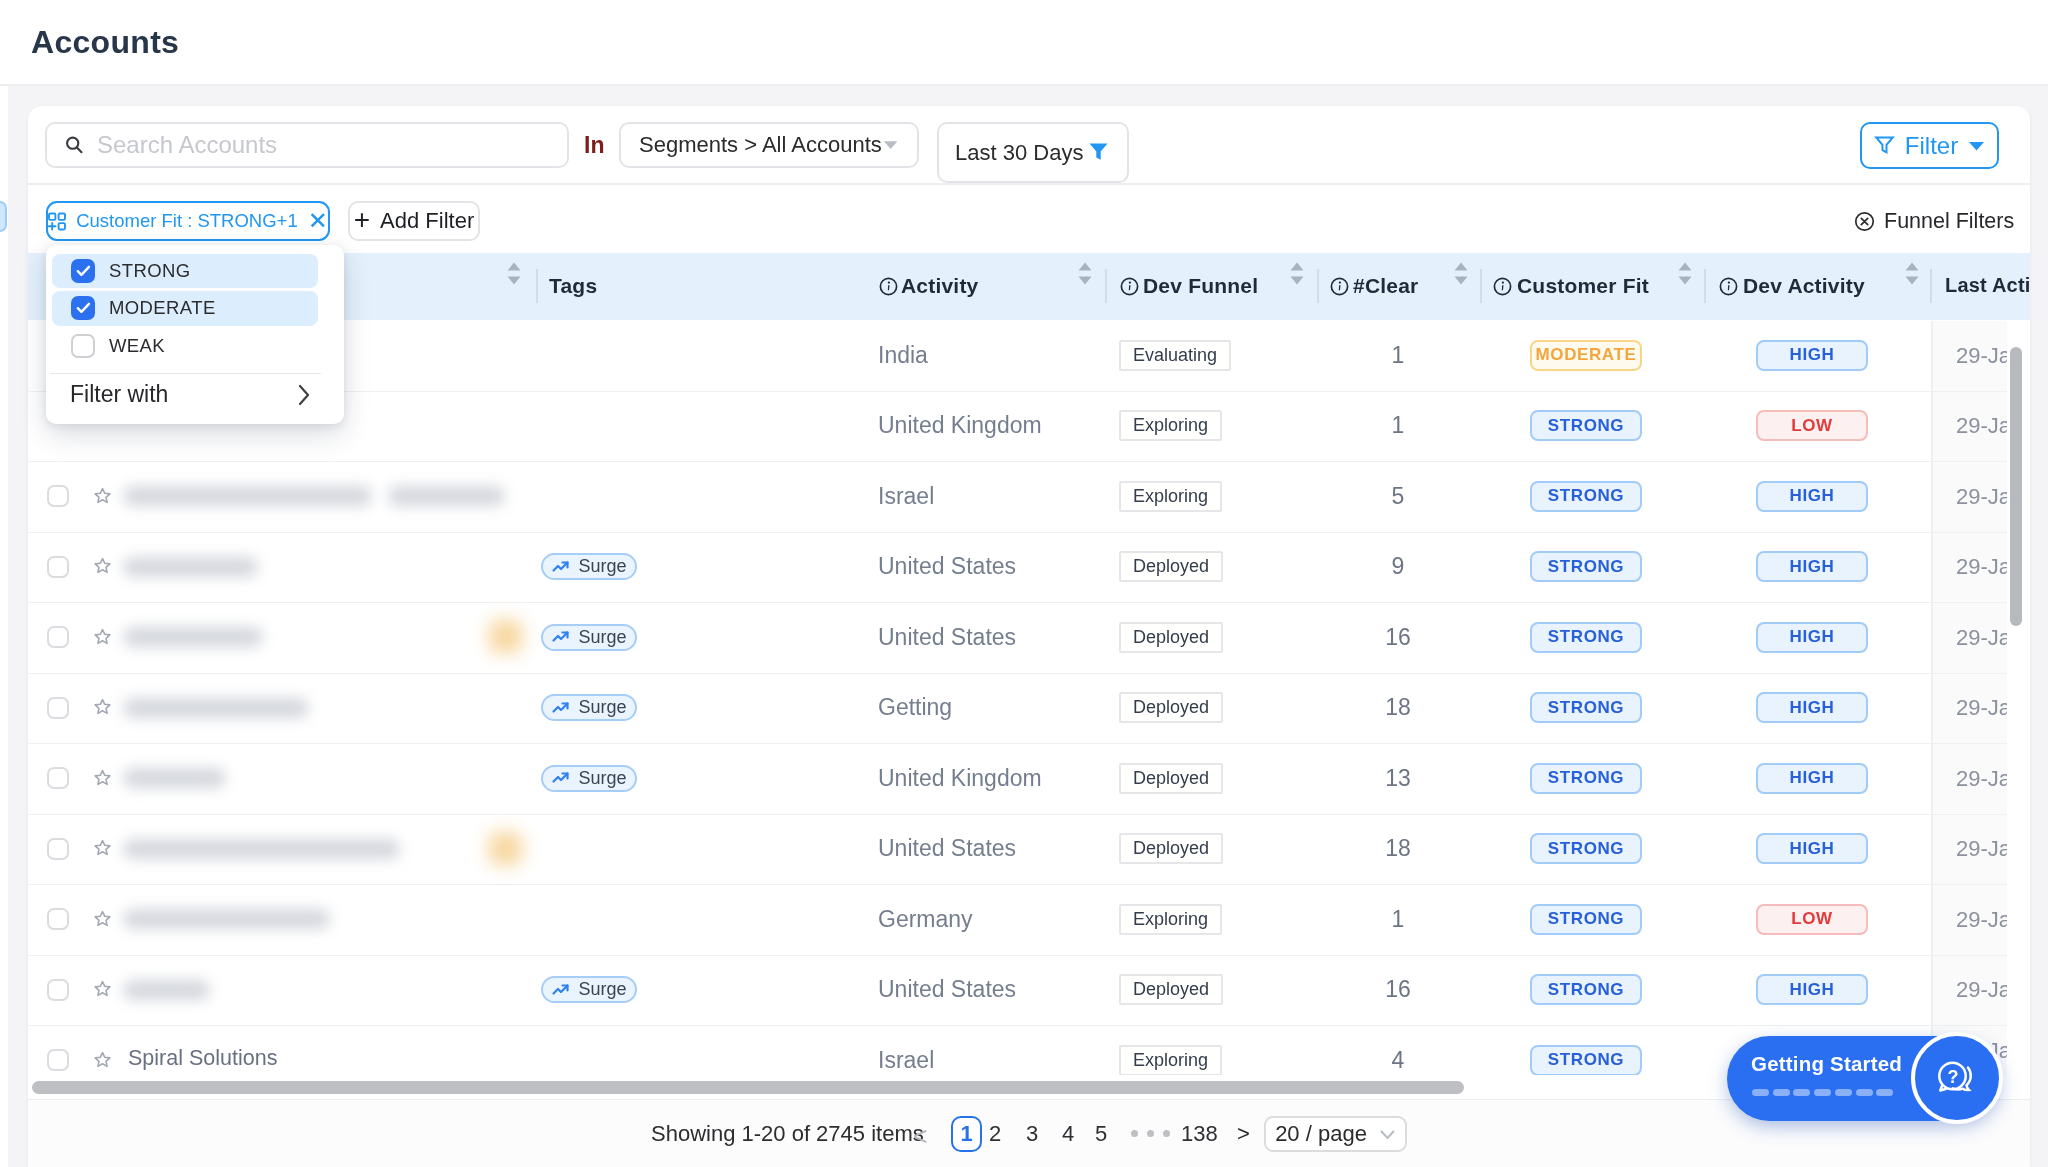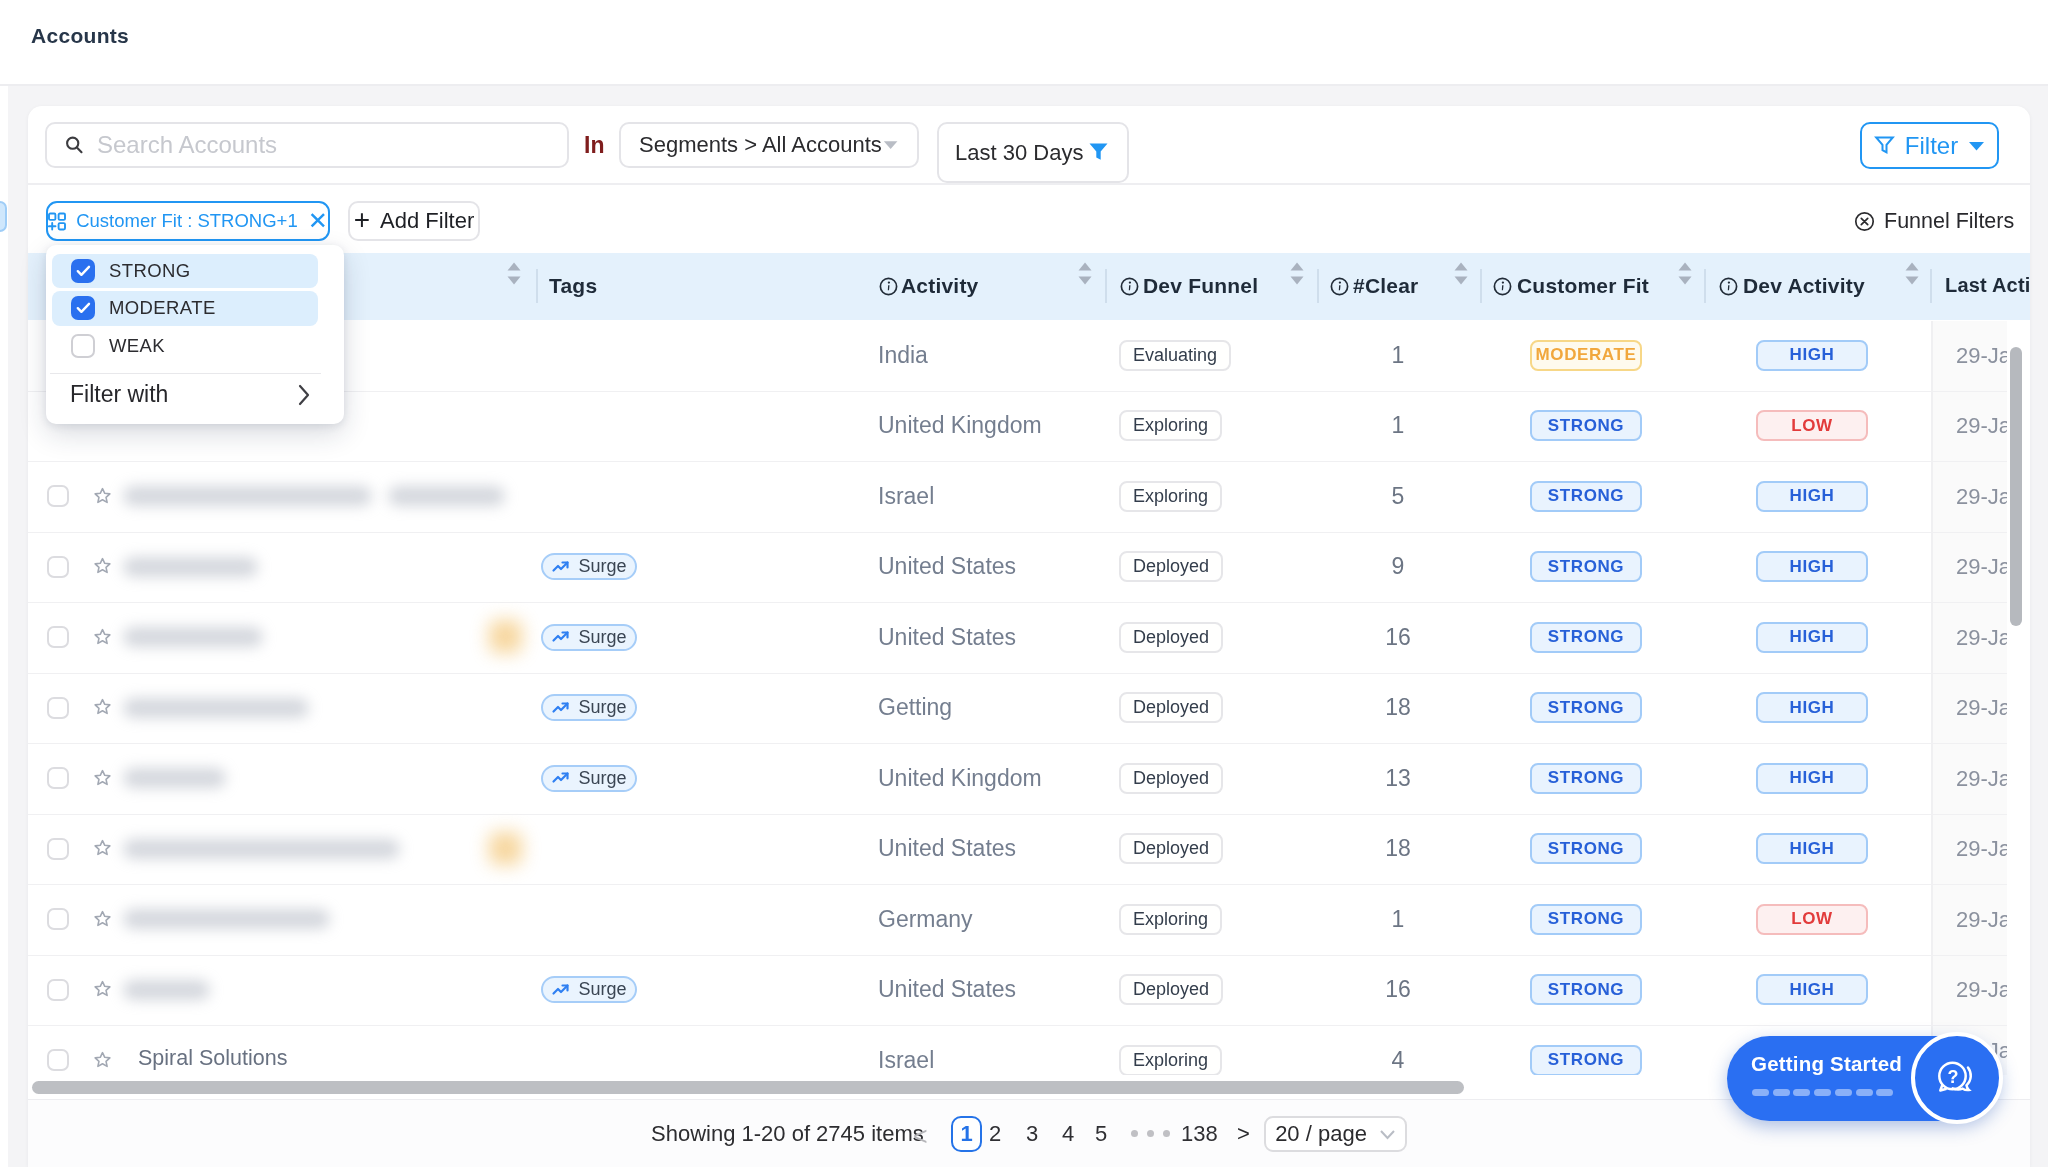--- a/index.html
+++ b/index.html
@@ -1,19 +1,19 @@
 <!DOCTYPE html>
 <html><head><meta charset="utf-8">
 <style>
   * { margin:0; padding:0; box-sizing:border-box; }
   html,body { width:2048px; height:1167px; overflow:hidden; }
   body { font-family:"Liberation Sans", sans-serif; background:#f4f4f6; position:relative; }
   .abs { position:absolute; }
   .topbar { left:0; top:0; width:2048px; height:86px; background:#fff; border-bottom:2px solid #ededf0; }
-  .title { left:31px; top:24px; font-size:21px; font-weight:700; color:#273649; letter-spacing:.3px; }
+  .title { left:31px; top:24px; font-size:32px; font-weight:700; color:#273649; letter-spacing:.3px; }
   .leftstrip { left:0; top:86px; width:8px; height:1081px; background:#fff; }
   .lefttab { left:0; top:201px; width:7px; height:31px; background:#cfe7fc; border:2px solid #9fcdf7; border-left:none; border-radius:0 8px 8px 0; }
   .card { left:28px; top:106px; width:2002px; height:1061px; background:#fff; border-radius:14px 14px 0 0; box-shadow:0 1px 4px rgba(20,30,50,.05); }
   .ctl { background:#fff; border:2px solid #e4e4e8; border-radius:10px; display:flex; align-items:center; font-size:22px; color:#2b2b2e; white-space:nowrap; }
   .search { left:45px; top:122px; width:524px; height:46px; padding-left:16px; }
   .search .ph { color:#c6c8ce; font-size:24px; margin-left:11px; }
   .inlab { left:584px; top:132px; font-size:23px; font-weight:700; color:#7f1d1d; }
   .segbox { left:619px; top:122px; width:300px; height:46px; padding:0 18px; justify-content:space-between; }
   .daybox { left:937px; top:122px; width:192px; height:61px; padding:0 16px; justify-content:space-between; }
   .filterbtn { left:1860px; top:122px; width:139px; height:47px; border:2px solid #2196f3; border-radius:10px; display:flex; align-items:center; justify-content:center; gap:9px; background:#fff; }
@@ -29,21 +29,21 @@
   .thead { left:28px; top:253px; width:2002px; height:67px; background:#e4f1fc; }
   .hlabel { font-size:21px; font-weight:700; color:#1f2b39; letter-spacing:.2px; top:274px; white-space:nowrap; }
   .hicon { top:277px; }
   .hsort { top:260px; }
   .hdiv { top:269px; width:2px; height:34px; background:rgba(30,60,100,.10); }
   .rowline { left:28px; width:1979px; height:1px; background:#f0f0f2; }
   .cb { width:22px; height:22px; border:2px solid #dcdce0; border-radius:7px; background:#fff; }
   .datecell { left:1931px; width:76px; background:#fafafa; border-left:2px solid #f0f0f2; overflow:hidden; }
   .datecell div { position:absolute; left:23px; top:50%; margin-top:-13px; font-size:22px; color:#8b919e; white-space:nowrap; }
   .loc { font-size:23px; color:#747e8f; white-space:nowrap; }
-  .funchip { left:1119px; height:31px; border:2px solid #e6e6e9; background:#fffffe; border-radius:8px; display:flex; align-items:center; padding:0 12px; font-size:18px; color:#333d4b; white-space:nowrap; }
+  .funchip { left:1119px; height:31px; border:2px solid #e6e6e9; background:#fffffe; border-radius:2px; display:flex; align-items:center; padding:0 12px; font-size:18px; color:#333d4b; white-space:nowrap; }
   .devs { font-size:23px; color:#6c7584; }
   .fchip { height:31px; width:112px; border-radius:8px; display:flex; align-items:center; justify-content:center; font-size:17px; font-weight:700; letter-spacing:.6px; }
   .c-blue { background:#e9f3fe; border:2px solid #a2cbf8; color:#2760d8; }
   .c-yel  { background:#fefaee; border:2px solid #f7d787; color:#f1a73d; }
   .c-red  { background:#fdf0f0; border:2px solid #f5bcbc; color:#e23b3b; }
   .surge { left:541px; width:96px; height:27px; border:2px solid #a6cdf8; background:#eaf4fe; border-radius:14px; display:flex; align-items:center; justify-content:center; gap:6px; font-size:18px; color:#3a4553; }
   .blob { background:#aab0bc; border-radius:10px; filter:blur(7px); opacity:.50; }
   .amber { width:33px; height:33px; background:#f2bc5e; border-radius:8px; filter:blur(9px); opacity:.6; }
   .sname { font-size:21.5px; color:#687181; }
   .vscroll { left:2010px; top:347px; width:12px; height:279px; background:#b6b9be; border-radius:6px; }
@@ -356,21 +356,21 @@
 <div class="abs devs" style="left:1398px;top:976.2px;transform:translateX(-50%)">16</div>
 <div class="abs fchip c-blue" style="left:1586px;top:974.2px;transform:translateX(-50%)">STRONG</div>
 <div class="abs fchip c-blue" style="left:1812px;top:974.2px;transform:translateX(-50%)">HIGH</div>
 <div class="abs datecell" style="top:1026.0px;height:49.0px">
     <div>29-Jan-24</div>
   </div>
 <div class="abs cb" style="left:47px;top:1049.2px"></div>
 <div class="abs" style="left:93px;top:1050.8px"><svg width="19" height="18" viewBox="0 0 19 18" fill="none">
       <path d="M9.5 1.6l2.25 4.7 5.1.55-3.8 3.45 1.05 5.05L9.5 12.8l-4.6 2.55 1.05-5.05-3.8-3.45 5.1-.55z" stroke="#a2a8b3" stroke-width="1.6" stroke-linejoin="round"></path>
     </svg></div>
-<div class="abs sname" style="left:138px;top:1046.2px">Spiral Solutions</div>
+<div class="abs sname" style="left:128px;top:1046.2px">Spiral Solutions</div>
 <div class="abs loc" style="left:878px;top:1046.8px">Israel</div>
 <div class="abs funchip" style="top:1044.8px">Exploring</div>
 <div class="abs devs" style="left:1398px;top:1046.8px;transform:translateX(-50%)">4</div>
 <div class="abs fchip c-blue" style="left:1586px;top:1044.8px;transform:translateX(-50%)">STRONG</div>
 <div class="abs fchip c-blue" style="left:1812px;top:1044.8px;transform:translateX(-50%)">HIGH</div>
 <div class="abs" style="left:28px;top:1075px;width:2002px;height:24px;background:#fff"></div>
 <div class="abs vscroll"></div>
 <div class="abs hscroll"></div>
 <div class="abs footsep"></div>
 <div class="abs footer"></div>

